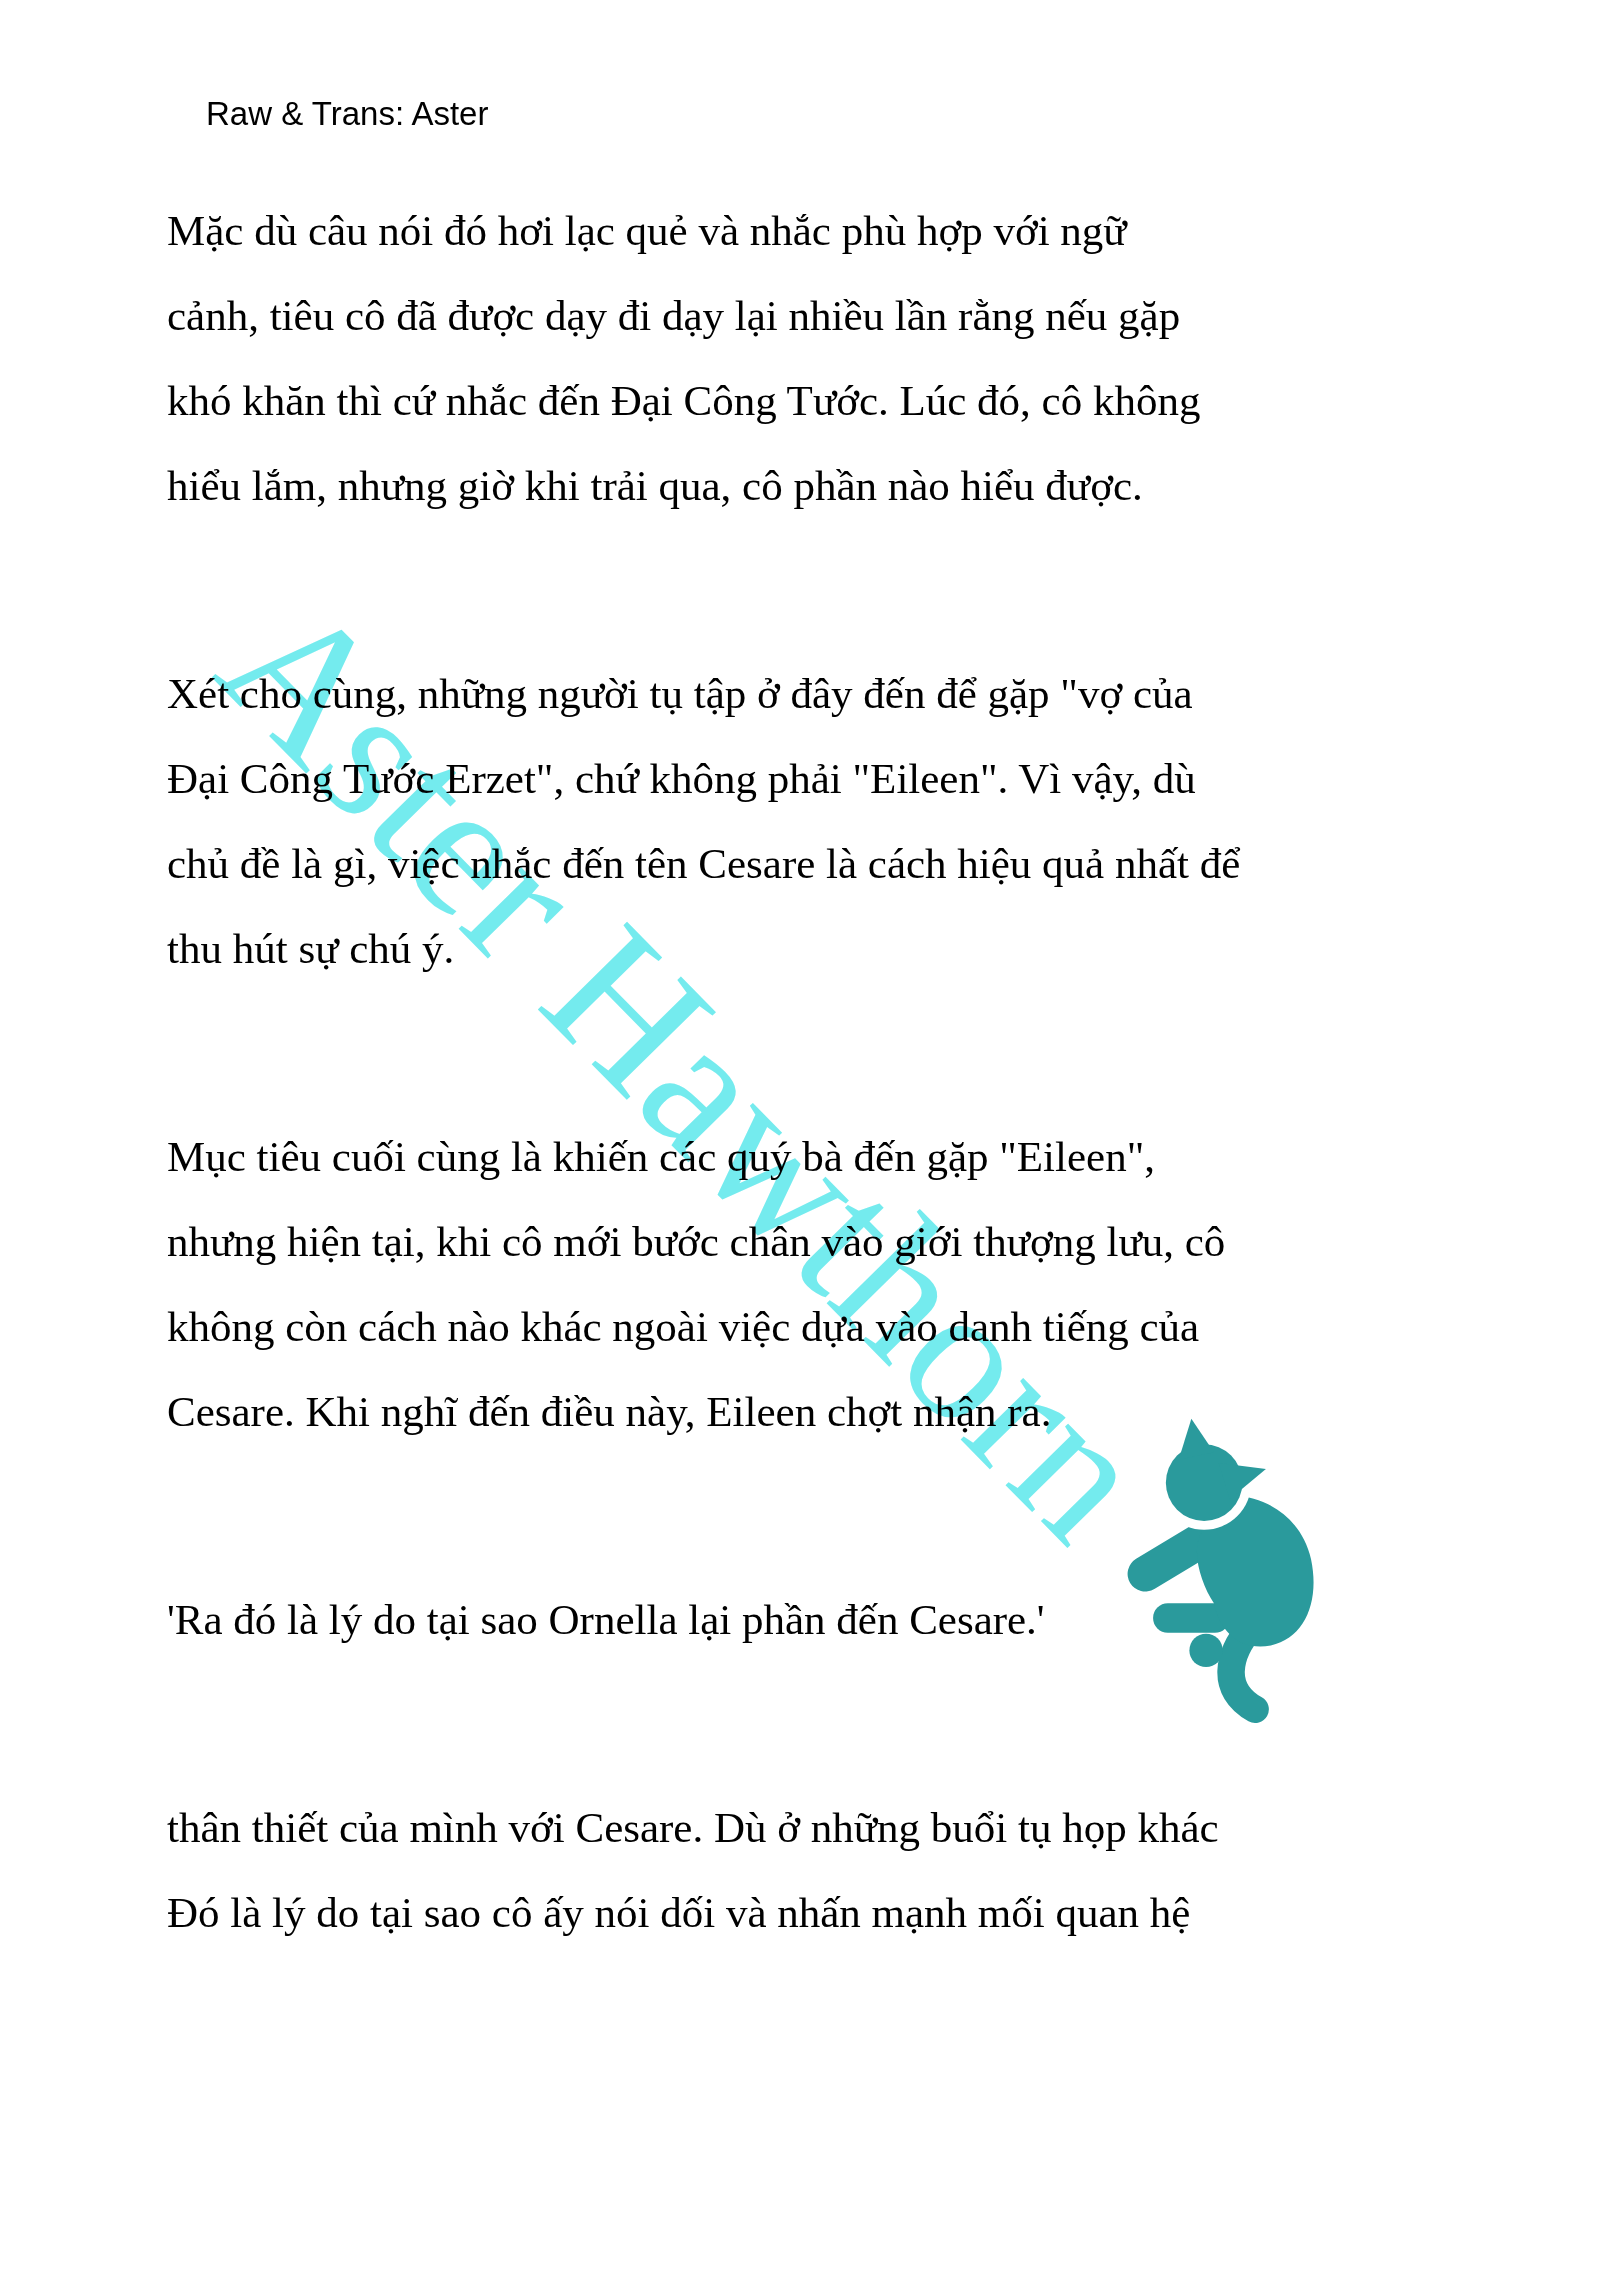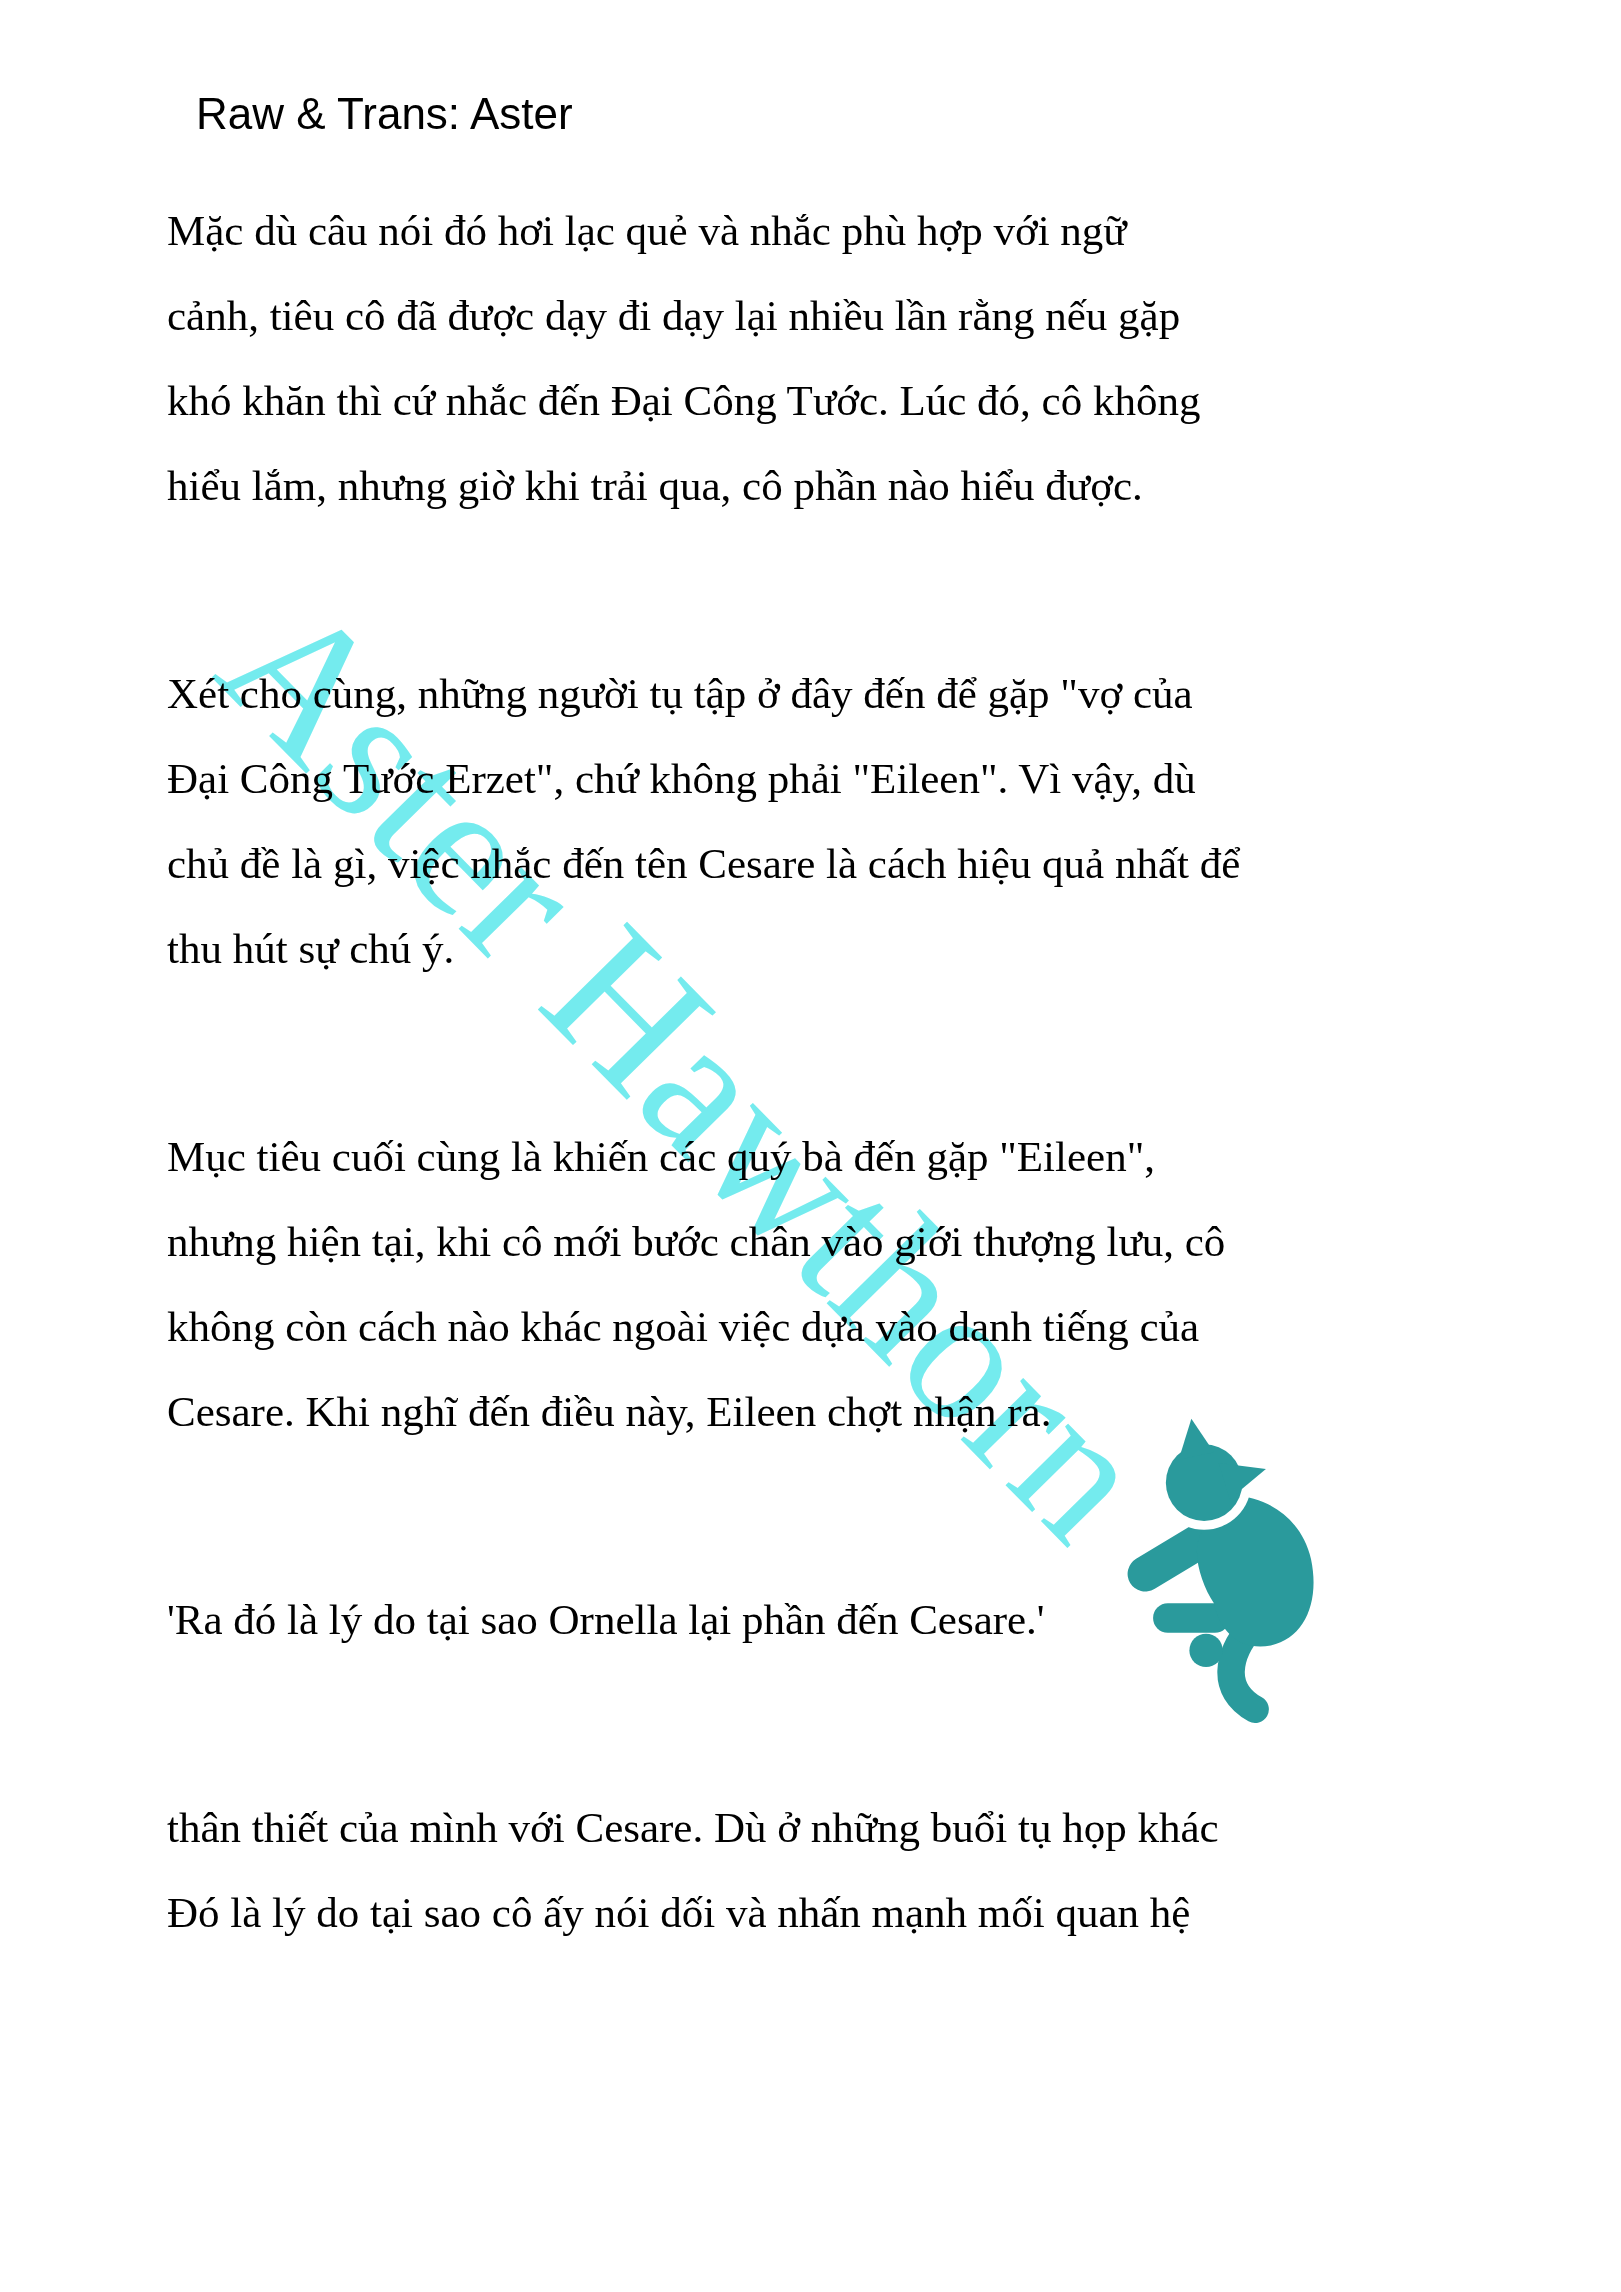--- a/index.html
+++ b/index.html
@@ -11,23 +11,23 @@
   html,body{background:#ffffff;}
   body{
     width:1621px;height:2293px;
     position:relative;overflow:hidden;
     font-family:"Liberation Serif", serif;
   }
   .page{
     position:absolute;inset:0;background:#ffffff;
   }
   .header-credit{
-    position:absolute;left:196px;top:94px;
+    position:absolute;left:206px;top:94px;
     font-family:"Liberation Sans", sans-serif;
-    font-size:44px;line-height:39px;
+    font-size:33px;line-height:39px;
     color:var(--text-color);
     white-space:nowrap;
     z-index:2;
   }
   .watermark{
     position:absolute;left:686px;top:1068px;
     transform:translate(-50%,-50%) rotate(45.5deg);
     font-family:"Liberation Serif", serif;
     font-size:191px;
     color:var(--wm-color);

